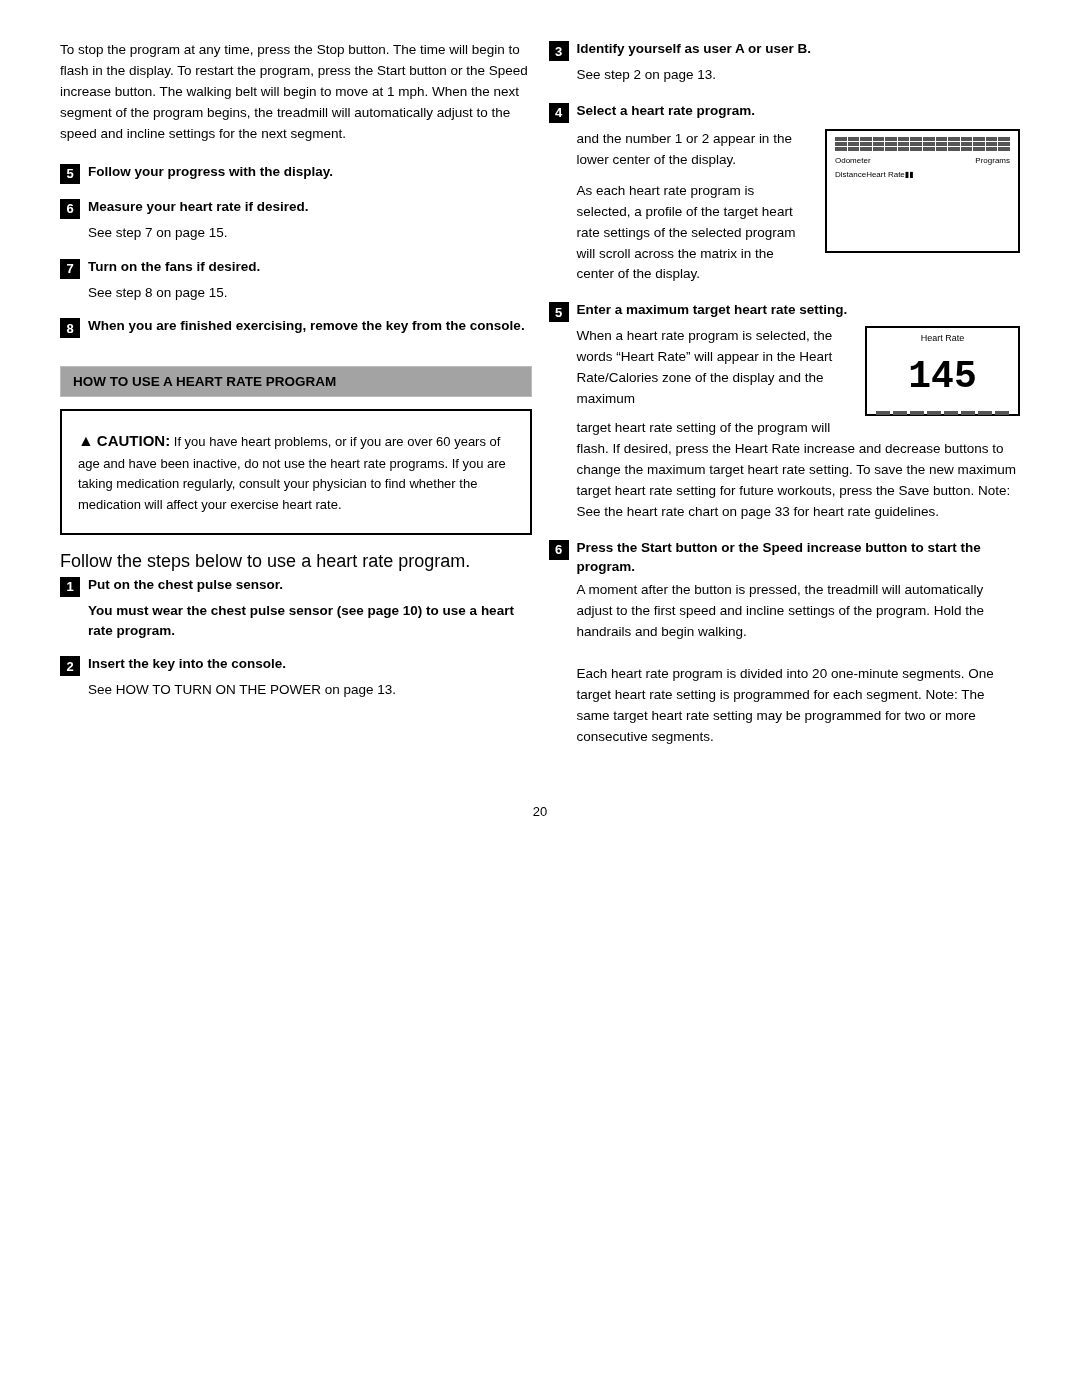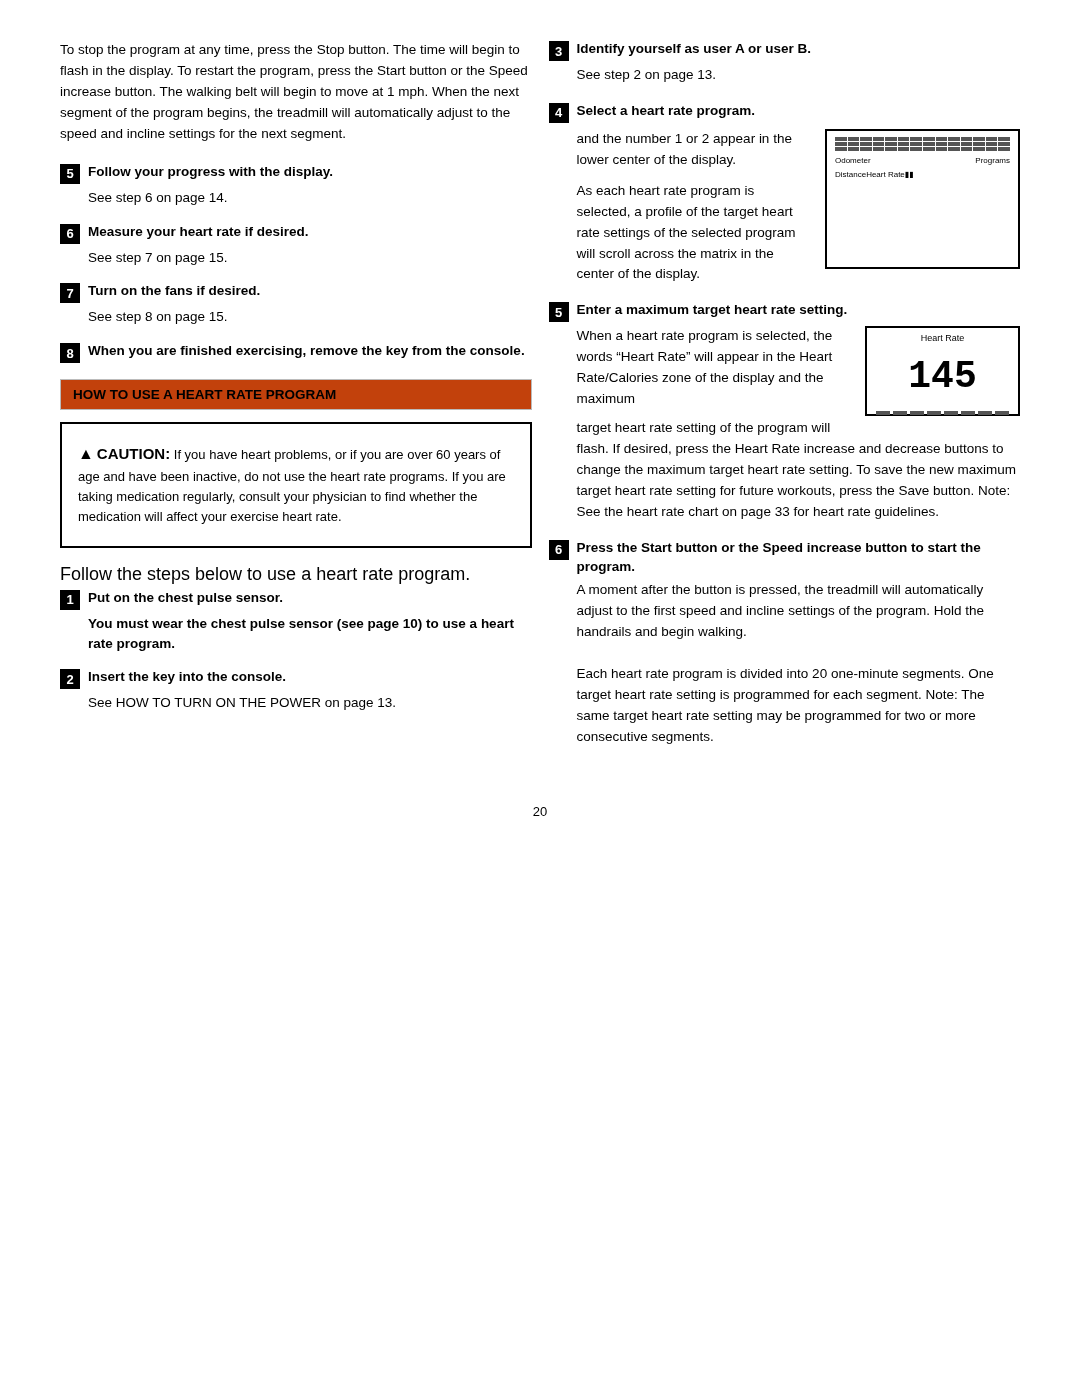--- a/index.html
+++ b/index.html
@@ -52,26 +52,26 @@
       font-weight: bold;
       font-size: 13.5px;
       line-height: 1.4;
     }
     .step-body {
       padding-left: 28px;
       line-height: 1.55;
       font-size: 13.5px;
     }
     .how-to-header {
-      background: #c2410c;
+      background: #a3a3a3;
       padding: 7px 12px;
       font-weight: bold;
       font-size: 13.5px;
       margin-bottom: 12px;
-      margin-top: 16px;
+      margin-top: 28px;
       border: 1px solid #bbb;
     }
     .caution-box {
       border: 2px solid #000;
       padding: 18px 16px;
       margin-bottom: 16px;
       font-size: 13px;
       line-height: 1.55;
     }
     .caution-title {
@@ -90,21 +90,21 @@
       font-weight: bold;
       font-size: 13.5px;
       padding-left: 28px;
       margin-top: 3px;
       line-height: 1.5;
     }
     
     .display-box {
       border: 2px solid #000;
       width: 195px;
-      height: 140px;
+      height: 124px;
       float: right;
       margin-left: 14px;
       margin-bottom: 8px;
       background: #fff;
       position: relative;
       padding: 6px 8px;
     }
     .display-digits {
       font-size: 28px;
       font-weight: bold;
@@ -165,21 +165,20 @@
 <div class="two-col">
 
   <div class="col-left">
     <p class="intro-text">To stop the program at any time, press the Stop button. The time will begin to flash in the display. To restart the program, press the Start button or the Speed increase button. The walking belt will begin to move at 1 mph. When the next segment of the program begins, the treadmill will automatically adjust to the speed and incline settings for the next segment.</p>
 
     <div class="step-block">
       <div class="step-header">
         <div class="step-num">5</div>
         <span class="step-title">Follow your progress with the display.</span>
       </div>
-      <div class="step-body">See step 6 on page 14.</div>
     </div>
 
     <div class="step-block">
       <div class="step-header">
         <div class="step-num">6</div>
         <span class="step-title">Measure your heart rate if desired.</span>
       </div>
       <div class="step-body">See step 7 on page 15.</div>
     </div>
 

